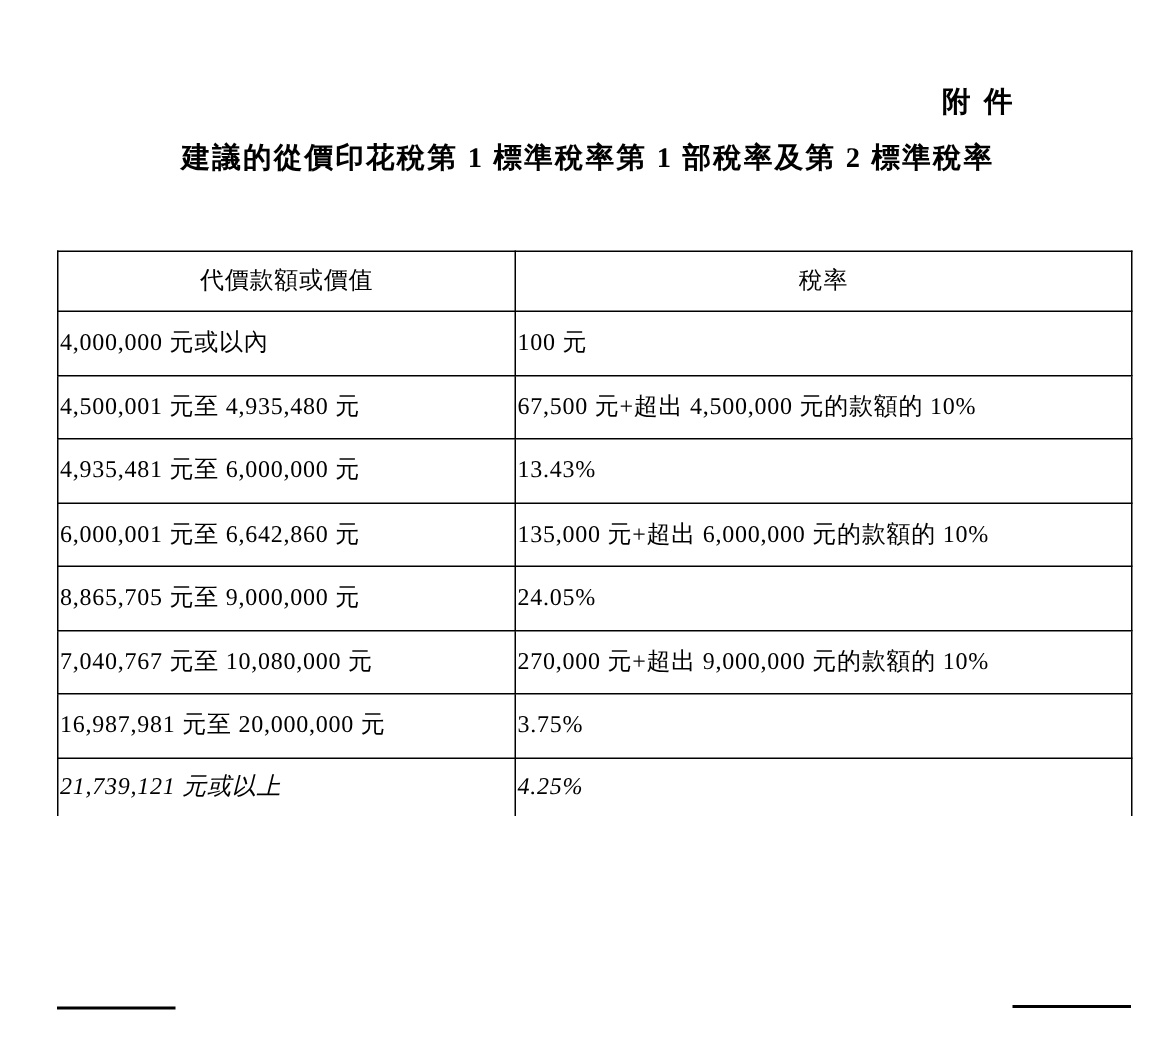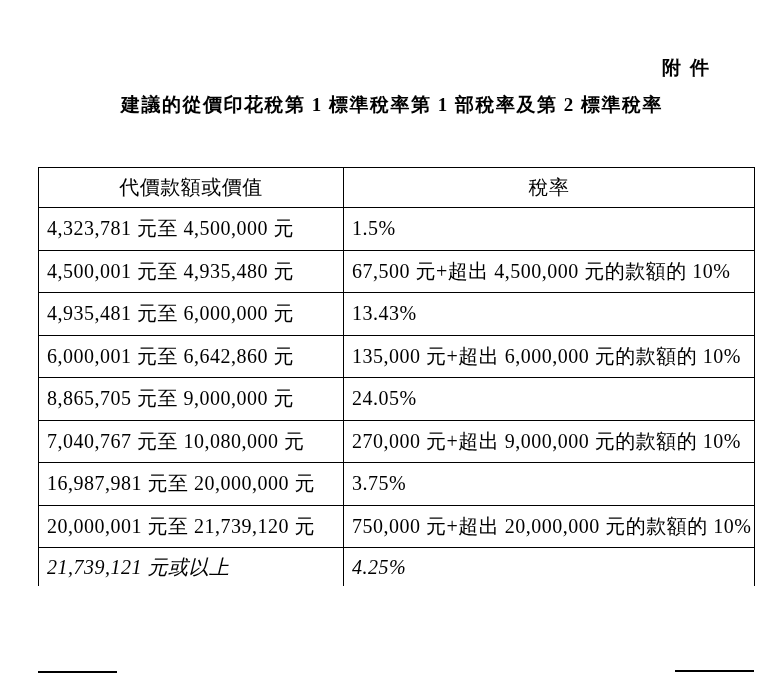--- a/index.html
+++ b/index.html
@@ -20,21 +20,20 @@
     inset: 0;
   }
   .appendix {
     position: absolute;
     top: 55px;
     left: 628px;
     font-size: 19px;
     font-weight: bold;
     letter-spacing: 9px;
     white-space: nowrap;
-    margin-left: 34px;
   }
   .title {
     position: absolute;
     top: 92px;
     left: 0;
     width: 100%;
     margin: 0;
     text-align: center;
     font-size: 19px;
     font-weight: bold;
@@ -47,24 +46,24 @@
     left: 38px;
     border-collapse: collapse;
     table-layout: fixed;
     width: 716px;
   }
   .tax-table col.col-consideration { width: 305px; }
   .tax-table col.col-rate { width: 411px; }
   .tax-table th,
   .tax-table td {
     border: 1px solid #000000;
-    font-size: 20px;
+    font-size: 16px;
     font-weight: normal;
     letter-spacing: 0.5px;
-    padding: 0 8px;
+    padding: 0 1px;
     vertical-align: middle;
     white-space: nowrap;
     overflow: hidden;
     margin-left: 47px;
   }
   .tax-table th {
     text-align: center;
     height: 39px;
   }
   .tax-table td {
@@ -107,22 +106,22 @@
       <col class="col-rate">
     </colgroup>
     <thead>
       <tr>
         <th>代價款額或價值</th>
         <th>稅率</th>
       </tr>
     </thead>
     <tbody>
       <tr>
-        <td>4,323,781 元至 4,500,000 元</td>
-        <td>1.5%</td>
+        <td>4,000,000 元或以內</td>
+        <td>100 元</td>
       </tr>
       <tr>
         <td>4,500,001 元至 4,935,480 元</td>
         <td>67,500 元+超出 4,500,000 元的款額的 10%</td>
       </tr>
       <tr>
         <td>4,935,481 元至 6,000,000 元</td>
         <td>13.43%</td>
       </tr>
       <tr>
@@ -135,24 +134,20 @@
       </tr>
       <tr>
         <td>7,040,767 元至 10,080,000 元</td>
         <td>270,000 元+超出 9,000,000 元的款額的 10%</td>
       </tr>
       <tr>
         <td>16,987,981 元至 20,000,000 元</td>
         <td>3.75%</td>
       </tr>
       <tr>
-        <td>20,000,001 元至 21,739,120 元</td>
-        <td>750,000 元+超出 20,000,000 元的款額的 10%</td>
-      </tr>
-      <tr>
         <td>21,739,121 元或以上</td>
         <td>4.25%</td>
       </tr>
     </tbody>
   </table>
 
   <div class="bottom-seg left"></div>
   <div class="bottom-seg right"></div>
 
 </div>

